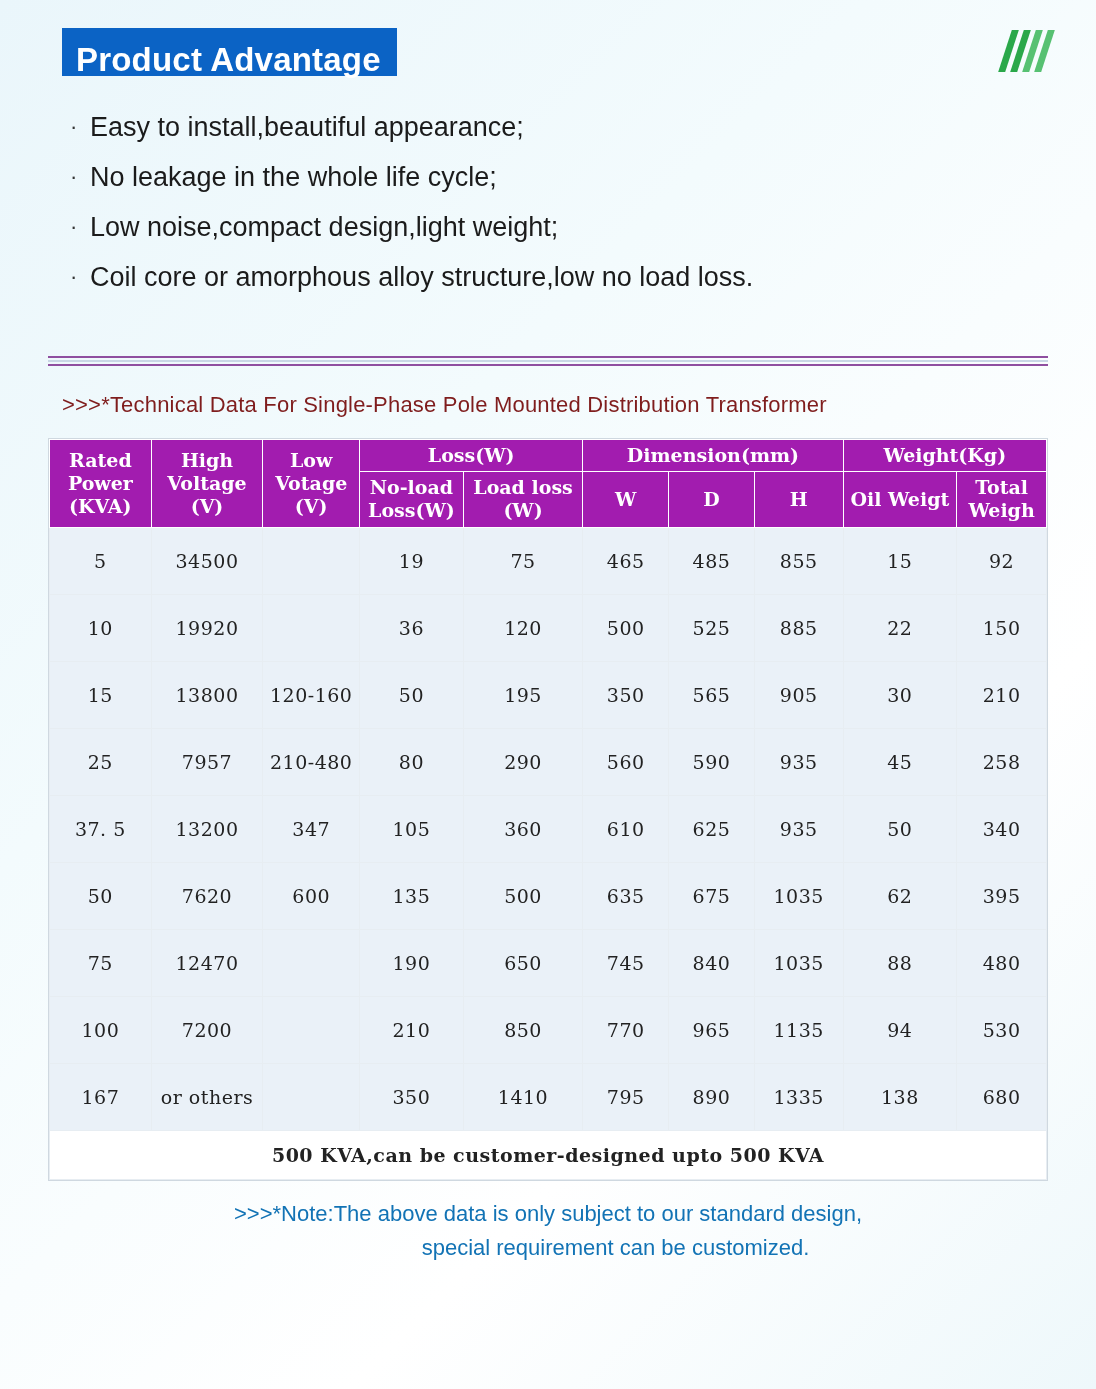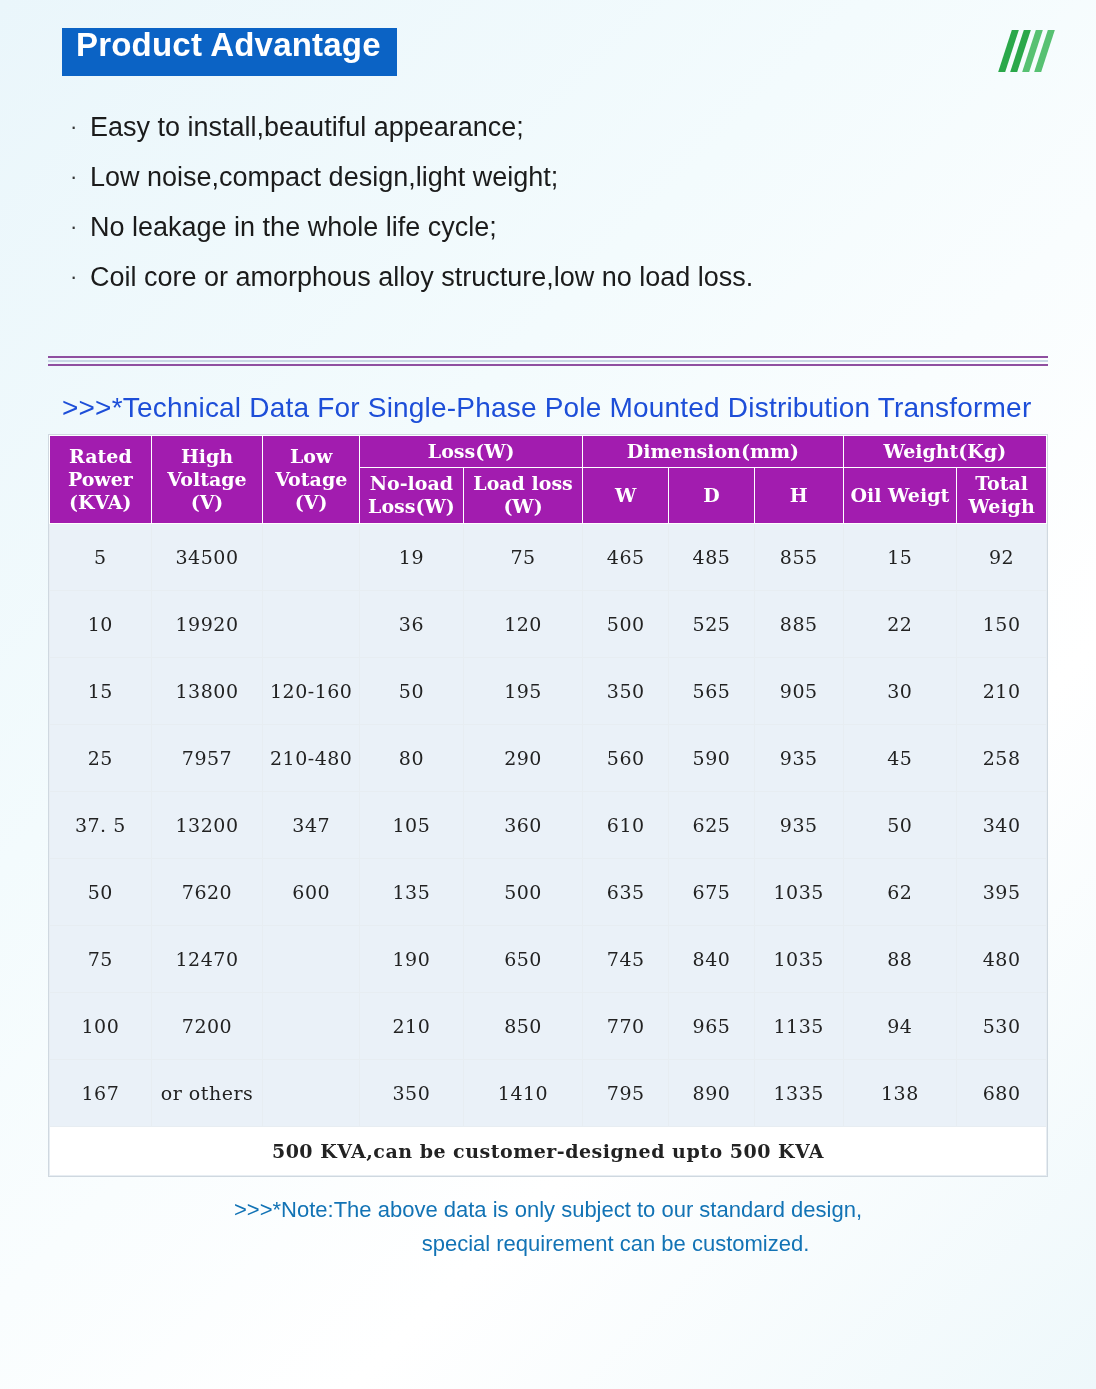--- a/index.html
+++ b/index.html
@@ -22,21 +22,21 @@
     height: 88px;
   }
   .header-bar {
     position: absolute;
     left: 62px;
     top: 28px;
     height: 48px;
     background: #0b63c5;
     padding: 0 16px 0 14px;
     display: flex;
-    align-items: flex-start;
+    align-items: flex-end;
   }
   .header-title {
     color: #ffffff;
     font-size: 33px;
     font-weight: bold;
     letter-spacing: 0.2px;
     line-height: 1;
     white-space: nowrap;
   }
   .header-stripes {
@@ -86,23 +86,23 @@
     left: 0;
     right: 0;
     height: 2px;
   }
   .divider .l1 { top: 0; background: #8f4fa0; }
   .divider .l2 { top: 4px; background: #c9d7e6; }
   .divider .l3 { top: 8px; background: #8f4fa0; }
 
   
   .table-caption {
-    margin: 26px 0 10px 62px;
-    font-size: 28px;
-    color: #1d4ed8;
+    margin: 26px 0 20px 62px;
+    font-size: 22px;
+    color: #7f1d1d;
     letter-spacing: 0.2px;
     white-space: nowrap;
   }
 
   
   .table-wrap {
     margin: 0 48px 0 48px;
     border: 1px solid #cfd8e0;
     background: #ffffff;
   }
@@ -172,24 +172,24 @@
       <i class="light"></i>
       <i class="light"></i>
   </div>
 </div>
 
 <ul class="bullets">
   <li>
     <span class="dot">·</span><span>Easy to install,beautiful appearance;</span>
   </li>
   <li>
-    <span class="dot">·</span><span>Low noise,compact design,light weight;</span>
+    <span class="dot">·</span><span>No leakage in the whole life cycle;</span>
   </li>
   <li>
-    <span class="dot">·</span><span>No leakage in the whole life cycle;</span>
+    <span class="dot">·</span><span>Low noise,compact design,light weight;</span>
   </li>
   <li>
     <span class="dot">·</span><span>Coil core or amorphous alloy structure,low no load loss.</span>
   </li>
 </ul>
 
 <div class="divider">
   <div class="l1"></div>
     <div class="l2"></div>
     <div class="l3"></div>

